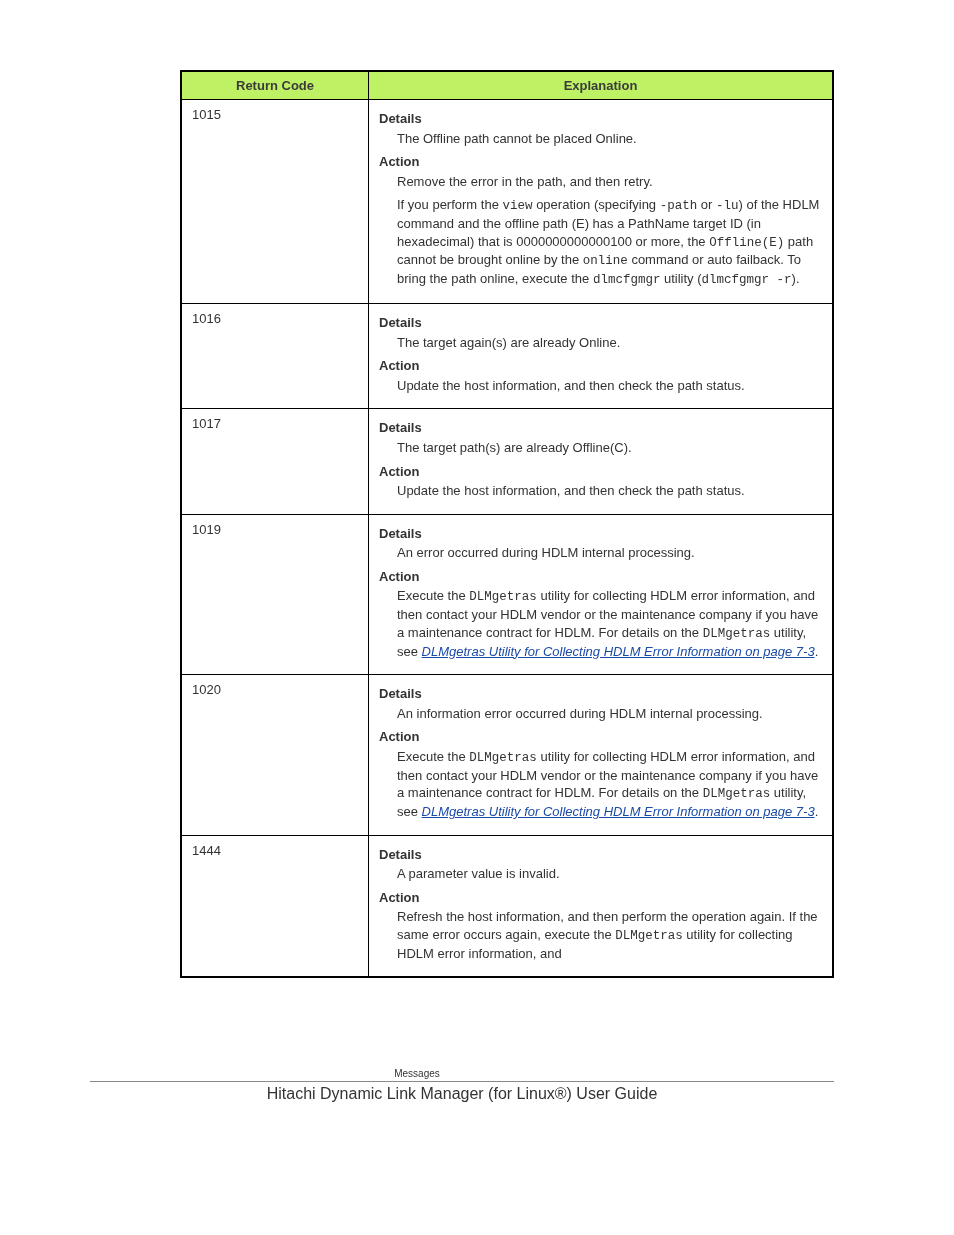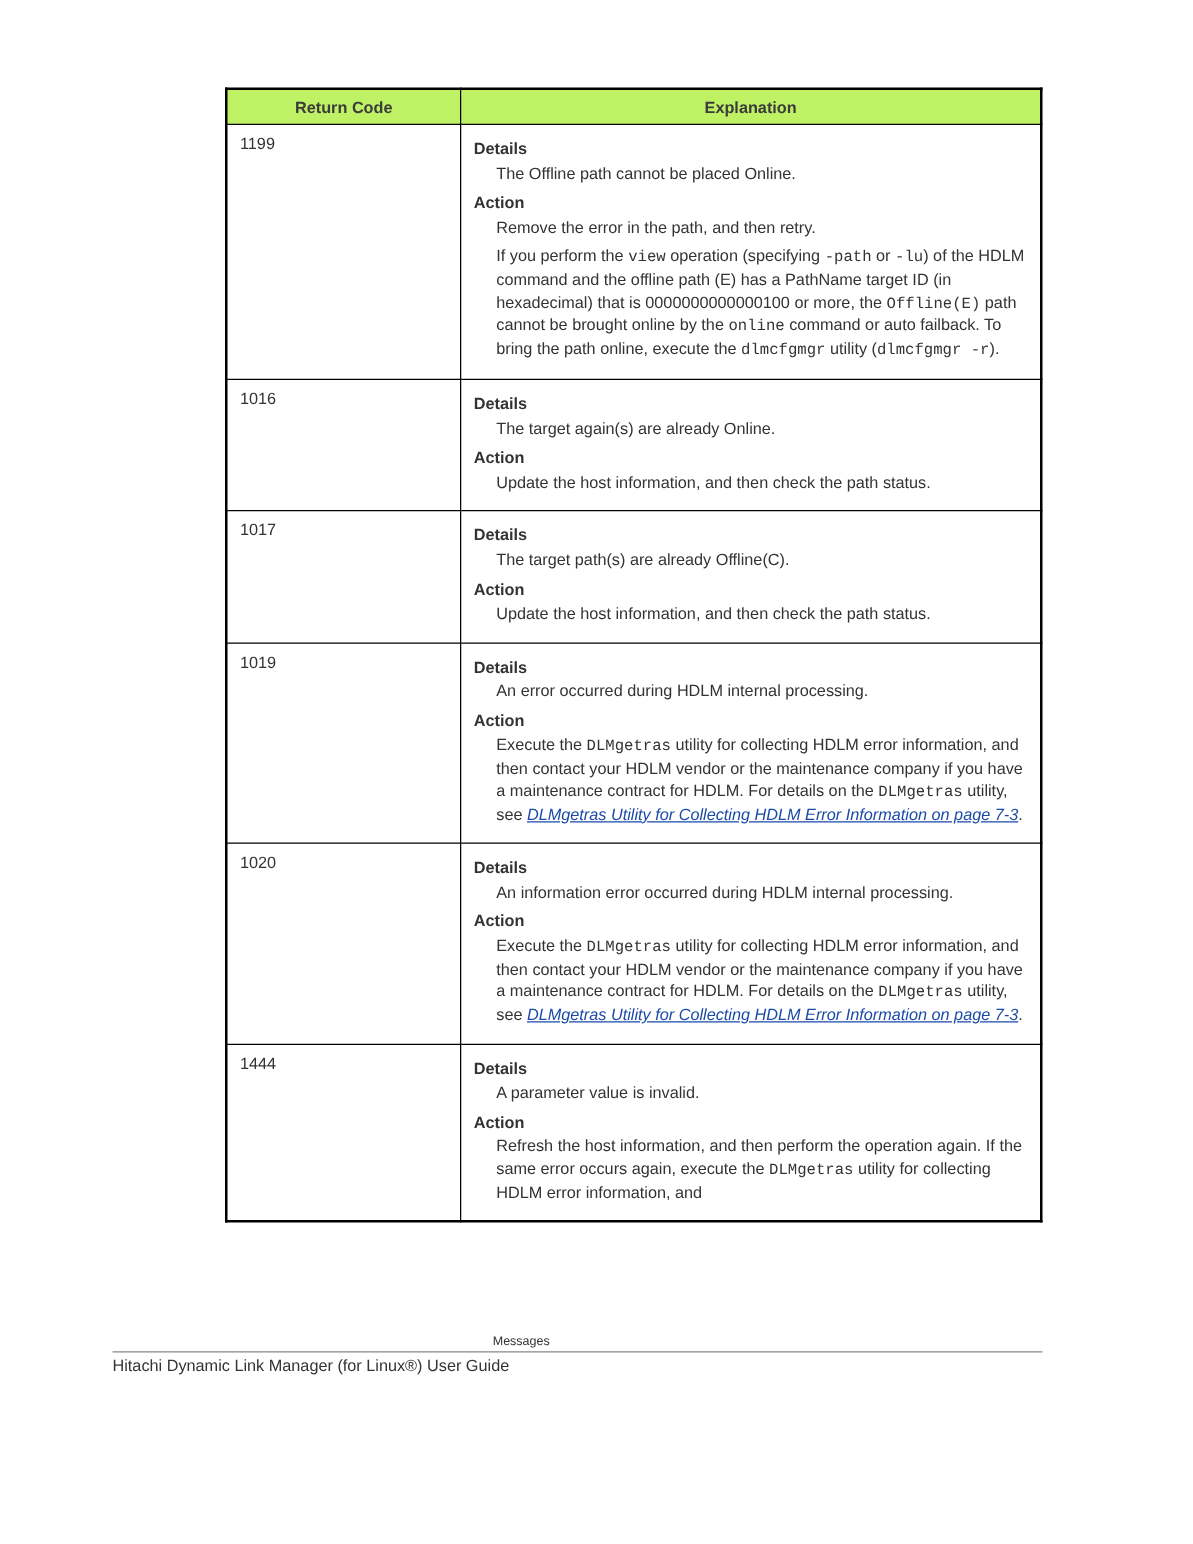--- a/index.html
+++ b/index.html
@@ -66,39 +66,40 @@
     font-size: 17px;
     color: #333;
     width: 270px;
   }
   .footer-title {
     flex: 1;
     text-align: center;
     font-size: 10px;
   }
   .footer-sub {
-    font-size: 13px;
+    text-align: center;
+    font-size: 16px;
     margin-top: 3px;
   }
 </style>
 </head>
 <body>
 
 <div class="page">
 <table>
   <thead>
     <tr>
       <th>Return Code</th>
       <th>Explanation</th>
     </tr>
   </thead>
   <tbody>
 
     <tr>
-      <td>1199</td>
+      <td>1015</td>
       <td>
         <div class="lbl">Details</div>
         <div class="ind">The Offline path cannot be placed Online.</div>
         <div class="lbl">Action</div>
         <div class="ind">Remove the error in the path, and then retry.</div>
         <div class="ind">
           <span>If you perform the </span><span class="mono">view</span><span> operation (specifying </span><span class="mono">-path</span><span> or </span><span class="mono">-lu</span><span>) of the HDLM command and the offline path (E) has a PathName target ID (in hexadecimal) that is 0000000000000100 or more, the </span><span class="mono">Offline(E)</span><span> path cannot be brought online by the </span><span class="mono">online</span><span> command or auto failback. To bring the path online, execute the </span><span class="mono">dlmcfgmgr</span><span> utility (</span><span class="mono">dlmcfgmgr -r</span><span>).</span>
         </div>
       </td>
     </tr>

